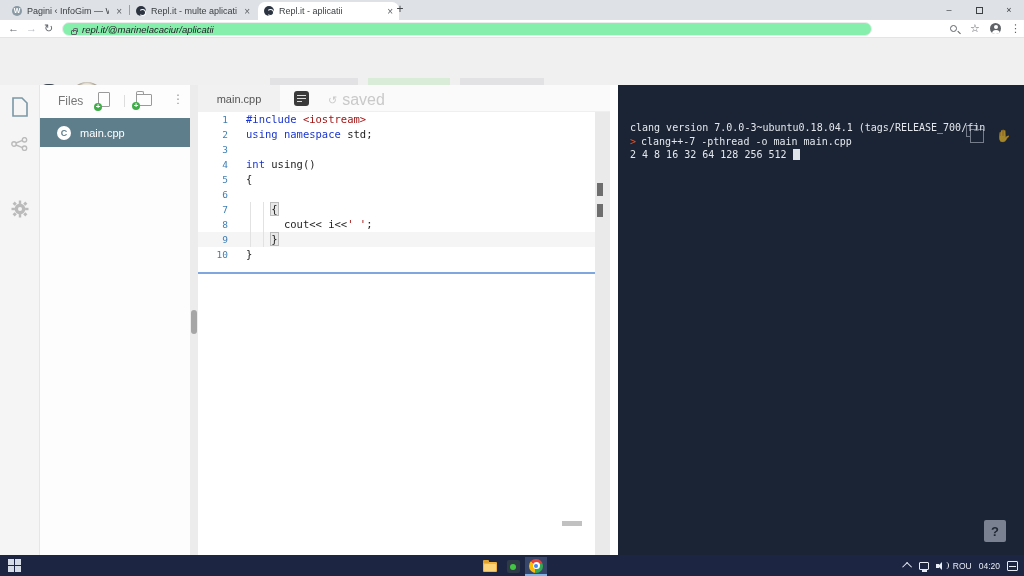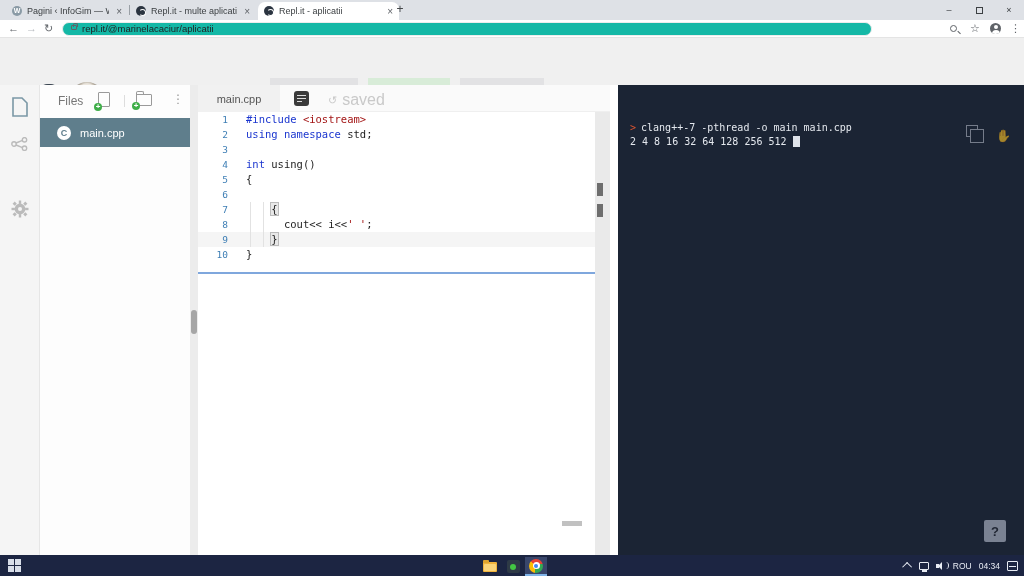--- a/index.html
+++ b/index.html
@@ -22,21 +22,21 @@
   .tabsep { position:absolute; top:5px; width:1px; height:10px; background:#9aa0a6; }
   .newtab { position:absolute; left:392px; top:2px; width:16px; height:16px; color:#44474a;
             font-size:12px; text-align:center; line-height:15px; }
   .wincontrols { position:absolute; right:0; top:0; height:20px; display:flex; }
   .winbtn { width:30px; height:20px; display:flex; align-items:center; justify-content:center; color:#3c4043; font-size:9px; }
   .winbtn .sq { width:7px; height:7px; border:1px solid #3c4043; }
 
   .toolbar { position:absolute; left:0; top:20px; width:1024px; height:18px; background:#fff; border-bottom:1px solid #e4e4e4; }
   .navbtn { position:absolute; top:2px; font-size:11px; color:#5f6368; }
   .addrpill { position:absolute; left:62px; top:2px; width:810px; height:14px; border:1px solid #ececec;
-              border-radius:7px; background:#14b8a6; display:flex; align-items:flex-start; padding:0 8px; gap:5px; }
+              border-radius:7px; background:#86efac; display:flex; align-items:flex-end; padding:0 8px; gap:5px;font-style:italic; }
   .lockicon { width:6px; height:5px; border:1px solid #5f6368; border-radius:1px; position:relative; margin-top:2px; }
   .lockicon::before { content:""; position:absolute; left:0.5px; top:-3px; width:3px; height:3px;
               border:1px solid #5f6368; border-bottom:none; border-radius:2px 2px 0 0; }
   .urltext { font-size:9.5px; color:#202124; }
   .tb-ico { position:absolute; top:2px; color:#5f6368; font-size:11px; }
   .mag { position:absolute; top:5px; width:7px; height:7px; border:1.3px solid #5f6368; border-radius:50%; }
   .mag::after { content:""; position:absolute; left:5.5px; top:6px; width:4px; height:1.3px; background:#5f6368; transform:rotate(45deg); }
   .profico { position:absolute; top:3px; width:11px; height:11px; border-radius:50%; background:#5f6368; overflow:hidden; }
   .profico::before { content:""; position:absolute; left:3.5px; top:2px; width:4px; height:4px; border-radius:50%; background:#fff; }
   .profico::after { content:""; position:absolute; left:1.5px; top:7px; width:8px; height:5px; border-radius:4px 4px 0 0; background:#fff; }
@@ -370,20 +370,21 @@
     </div>
     <div class="escroll">
       <div class="mark" style="top:71px"></div>
       <div class="mark" style="top:92px"></div>
     </div>
     <div class="ehscroll"></div>
   </div>
 
   <div class="console">
     <div class="cout" id="terminal-lines">
+        <div class="tline">clang version 7.0.0-3~ubuntu0.18.04.1 (tags/RELEASE_700/fin</div>
         <div class="tline"><span class="prm">&gt;</span>clang++-7 -pthread -o main main.cpp</div>
         <div class="tline">2 4 8 16 32 64 128 256 512 <span class="tcursor"></span></div>
       </div>
     <span class="ovl copyovl"></span>
     <span class="ovl handovl">✋</span>
     <div class="chelp">?</div>
   </div>
 
   <div class="taskbar">
     <div class="startbtn">
@@ -401,18 +402,18 @@
     <div class="tbico chromebtn" style="left:525px">
         <span class="chromeico"></span>
       </div>
     <div class="tray">
       <span class="chev"></span>
       <span class="netic"></span>
       <span class="spk">
           <span class="spkwave"></span>
         </span>
       <span class="traytxt">ROU</span>
-      <span class="traytxt">04:34</span>
+      <span class="traytxt">04:20</span>
       <span class="notif"></span>
     </div>
   </div>
 
 </div>
 
 </body></html>

